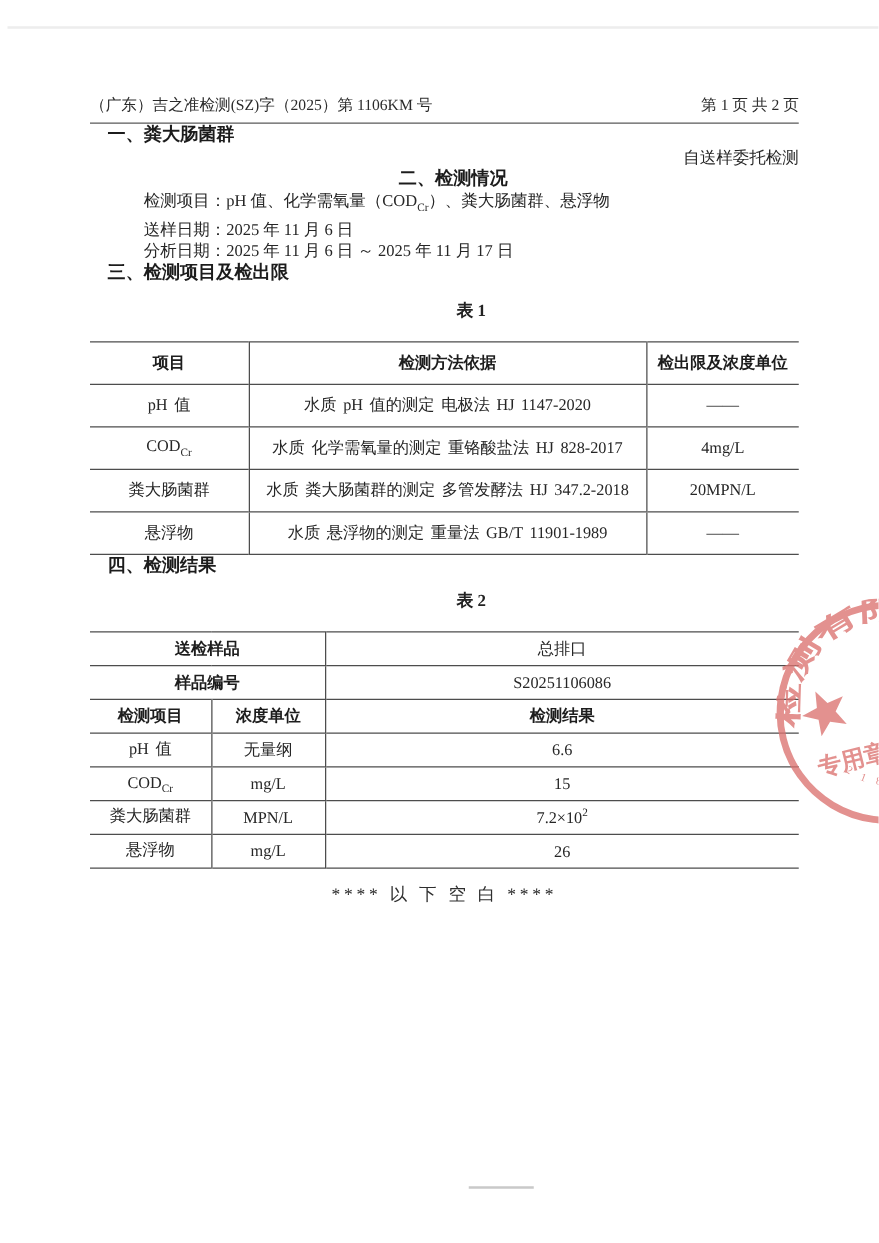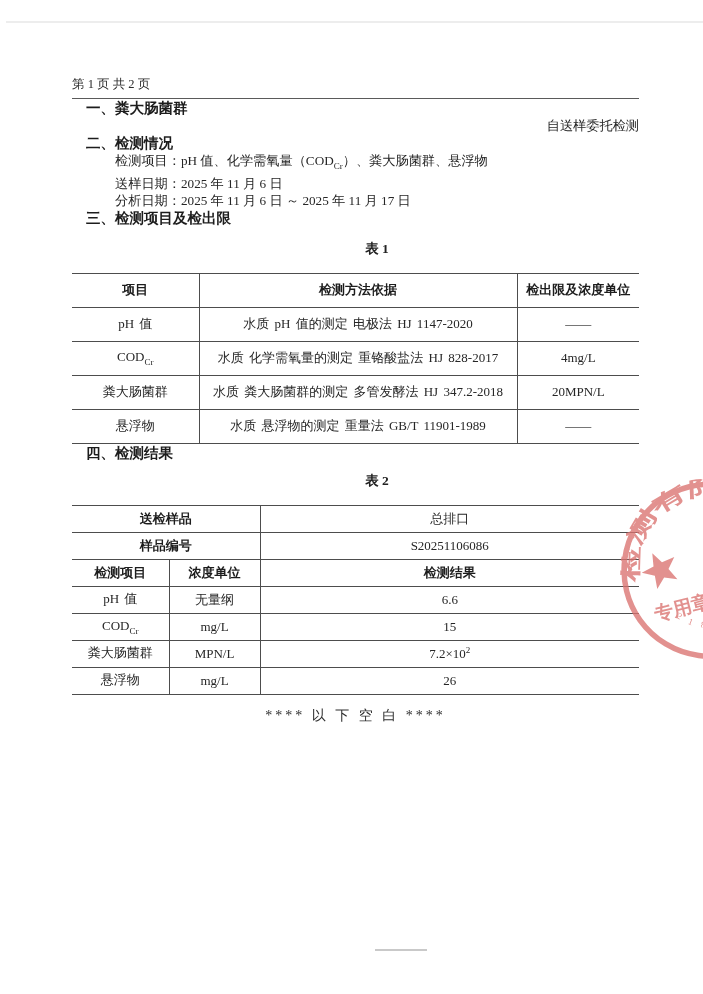--- a/index.html
+++ b/index.html
@@ -20,21 +20,21 @@
   .doc-header {
     display:flex; justify-content:space-between; align-items:flex-end;
     font-size:12.5px; color:#2a2a2a;
   }
   .header-rule { border-bottom:1.5px solid #5a5a5a; margin-top:5px; height:0; }
   h2.sec {
     font-size:14.5px; font-weight:bold; color:#1c1c1c;
     margin:0 0 0 14px; line-height:18px;
   }
   .s1 { margin-top:22px; }
-  .s2 { margin-top:19px; }
+  .s2 { margin-top:19px;text-align:center; }
   .s3 { margin-top:12px; }
   .s4 { margin-top:9px; }
   p.body-text {
     font-size:13.2px; line-height:17px; margin:0 0 0 43px; color:#262626;
   }
   .p1 { margin-top:15px;text-align:right; }
   .p-items { margin-top:14px; }
   .p-sdate { margin-top:20px; }
   .p-adate { margin-top:20px; }
   .table-label {
@@ -66,20 +66,21 @@
 </style>
 </head>
 <body>
 
 <div class="page">
   <div class="scan-top"></div>
 
   <div class="content">
 
     <div class="doc-header">
+      <span>（广东）吉之准检测(SZ)字（2025）第 1106KM 号</span>
       <span>第 1 页 共 2 页</span>
     </div>
     <div class="header-rule"></div>
 
     <h2 class="sec s1">一、粪大肠菌群</h2>
     <p class="body-text p1">自送样委托检测</p>
 
     <h2 class="sec s2">二、检测情况</h2>
     <p class="body-text p-items"><span>检测项目：pH 值、化学需氧量（COD</span><sub>Cr</sub><span>）、粪大肠菌群、悬浮物</span></p>
     <p class="body-text p-sdate">送样日期：2025 年 11 月 6 日</p>

